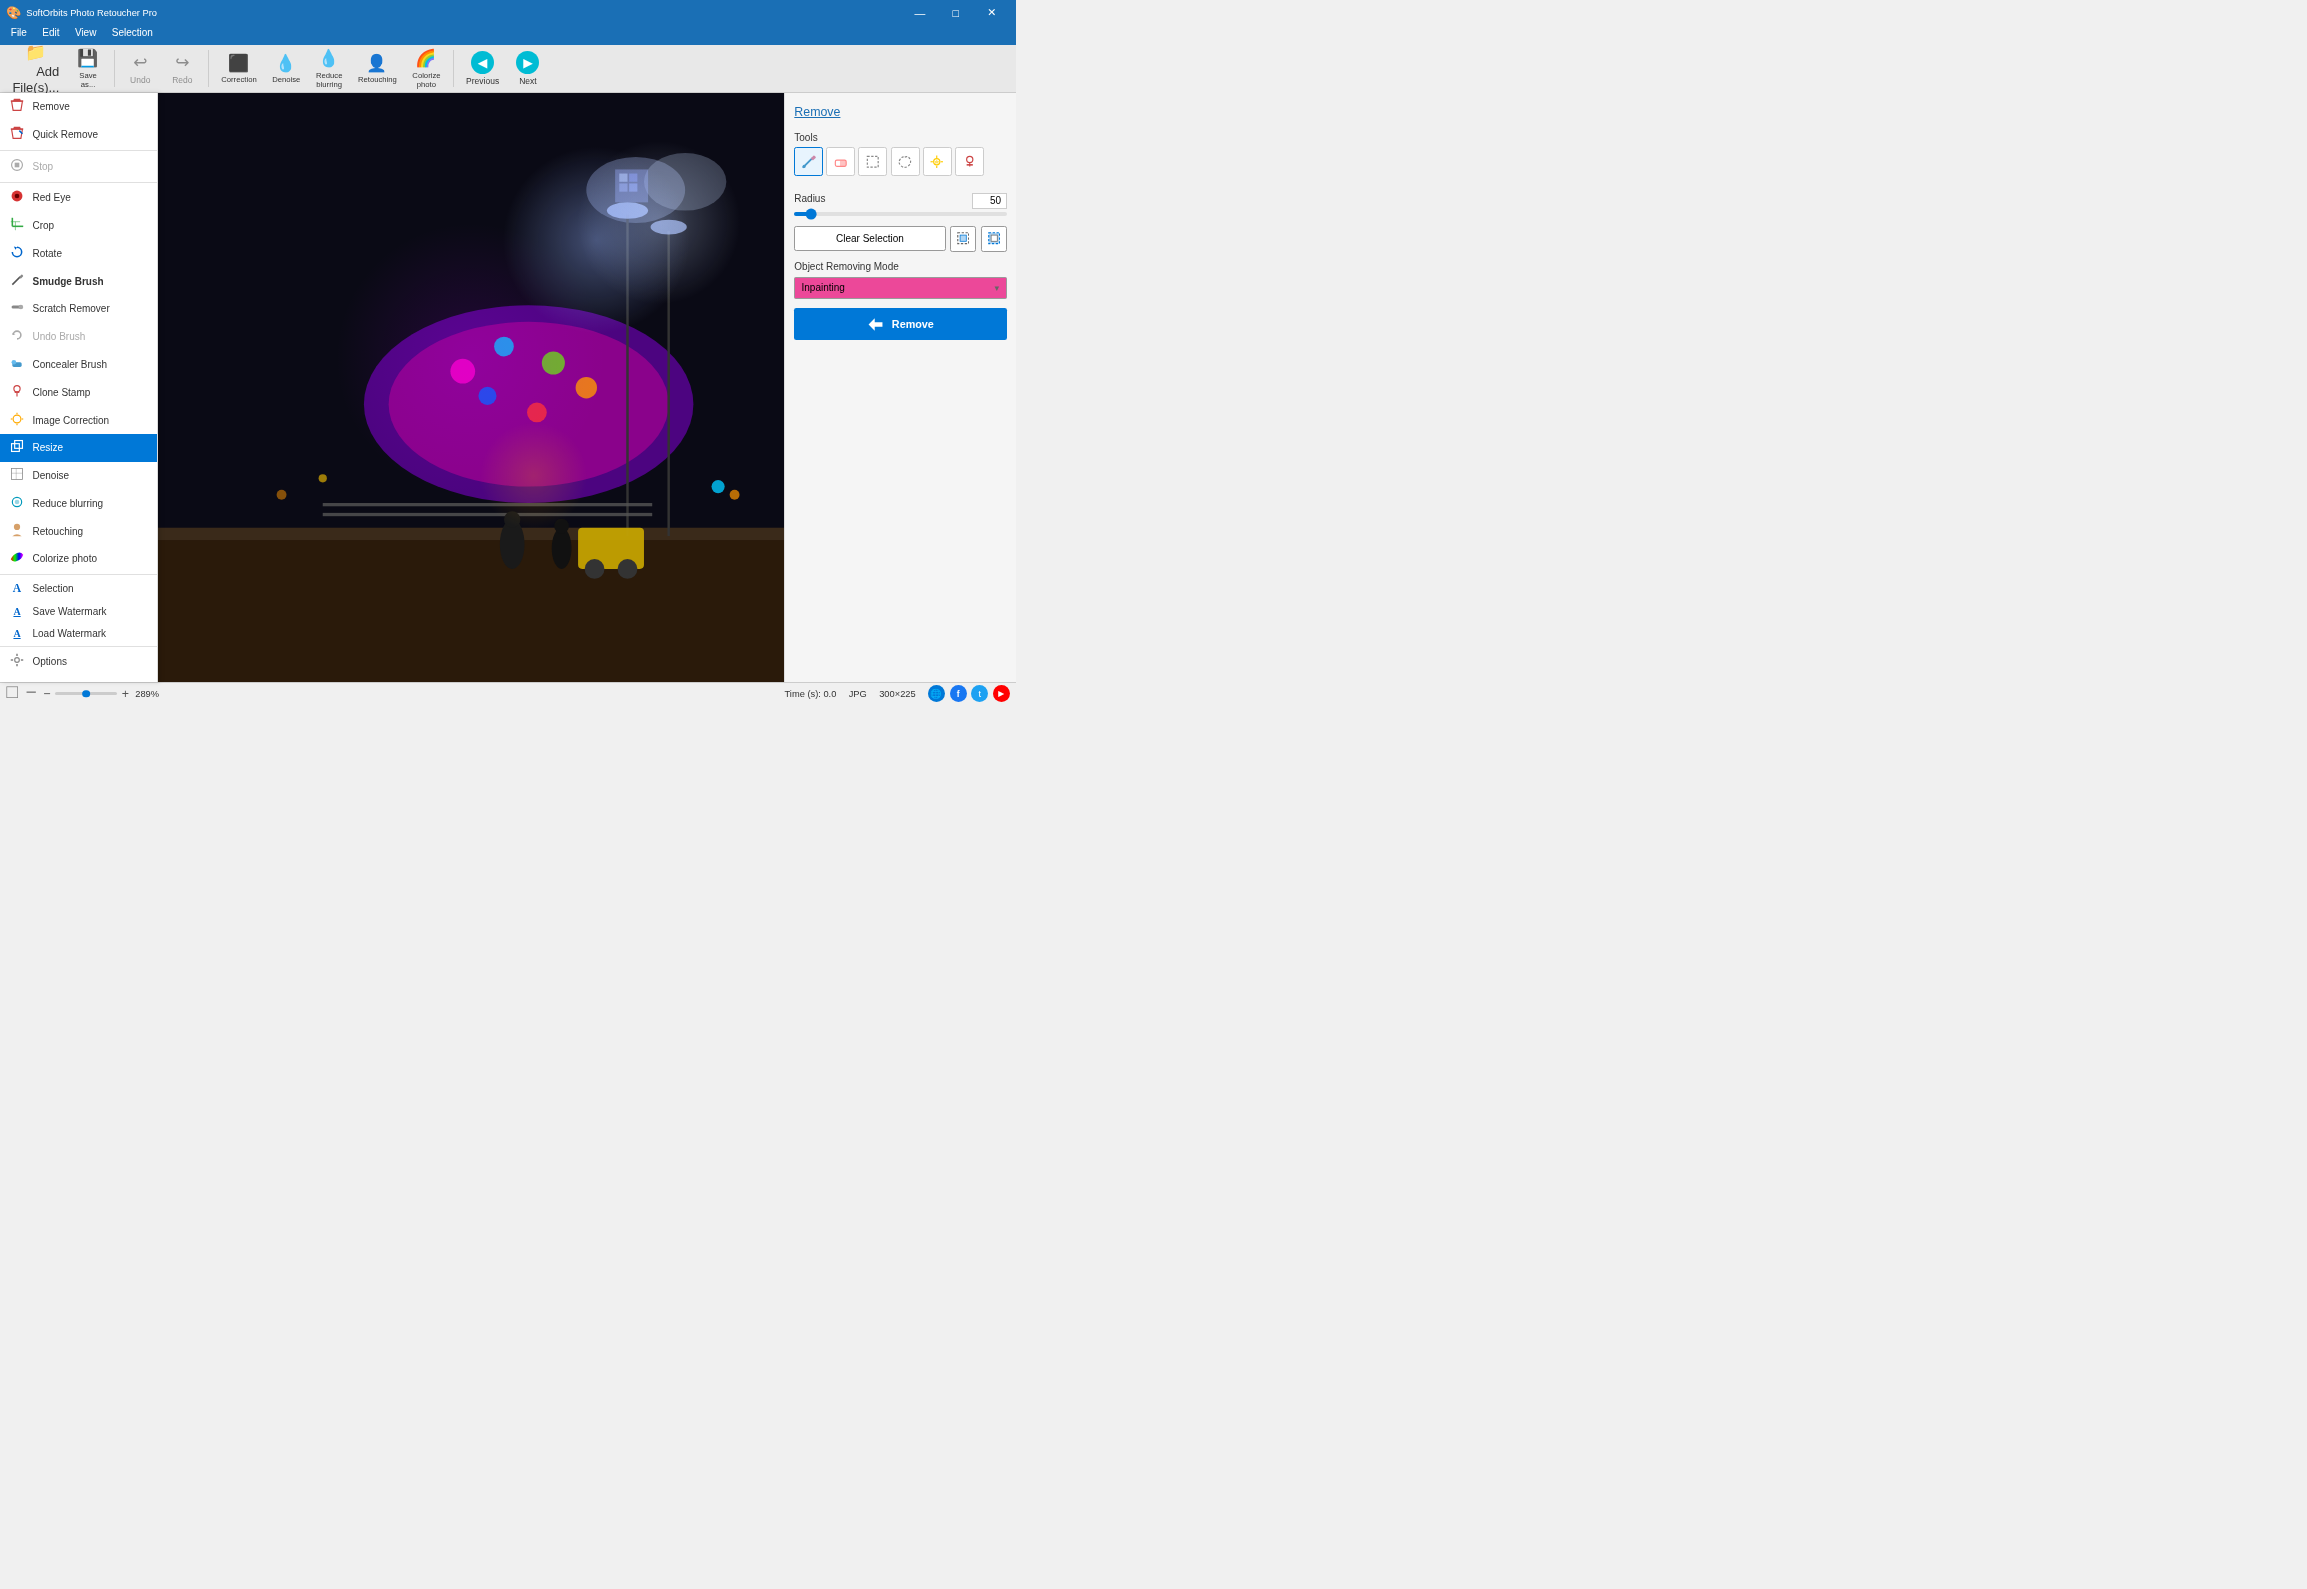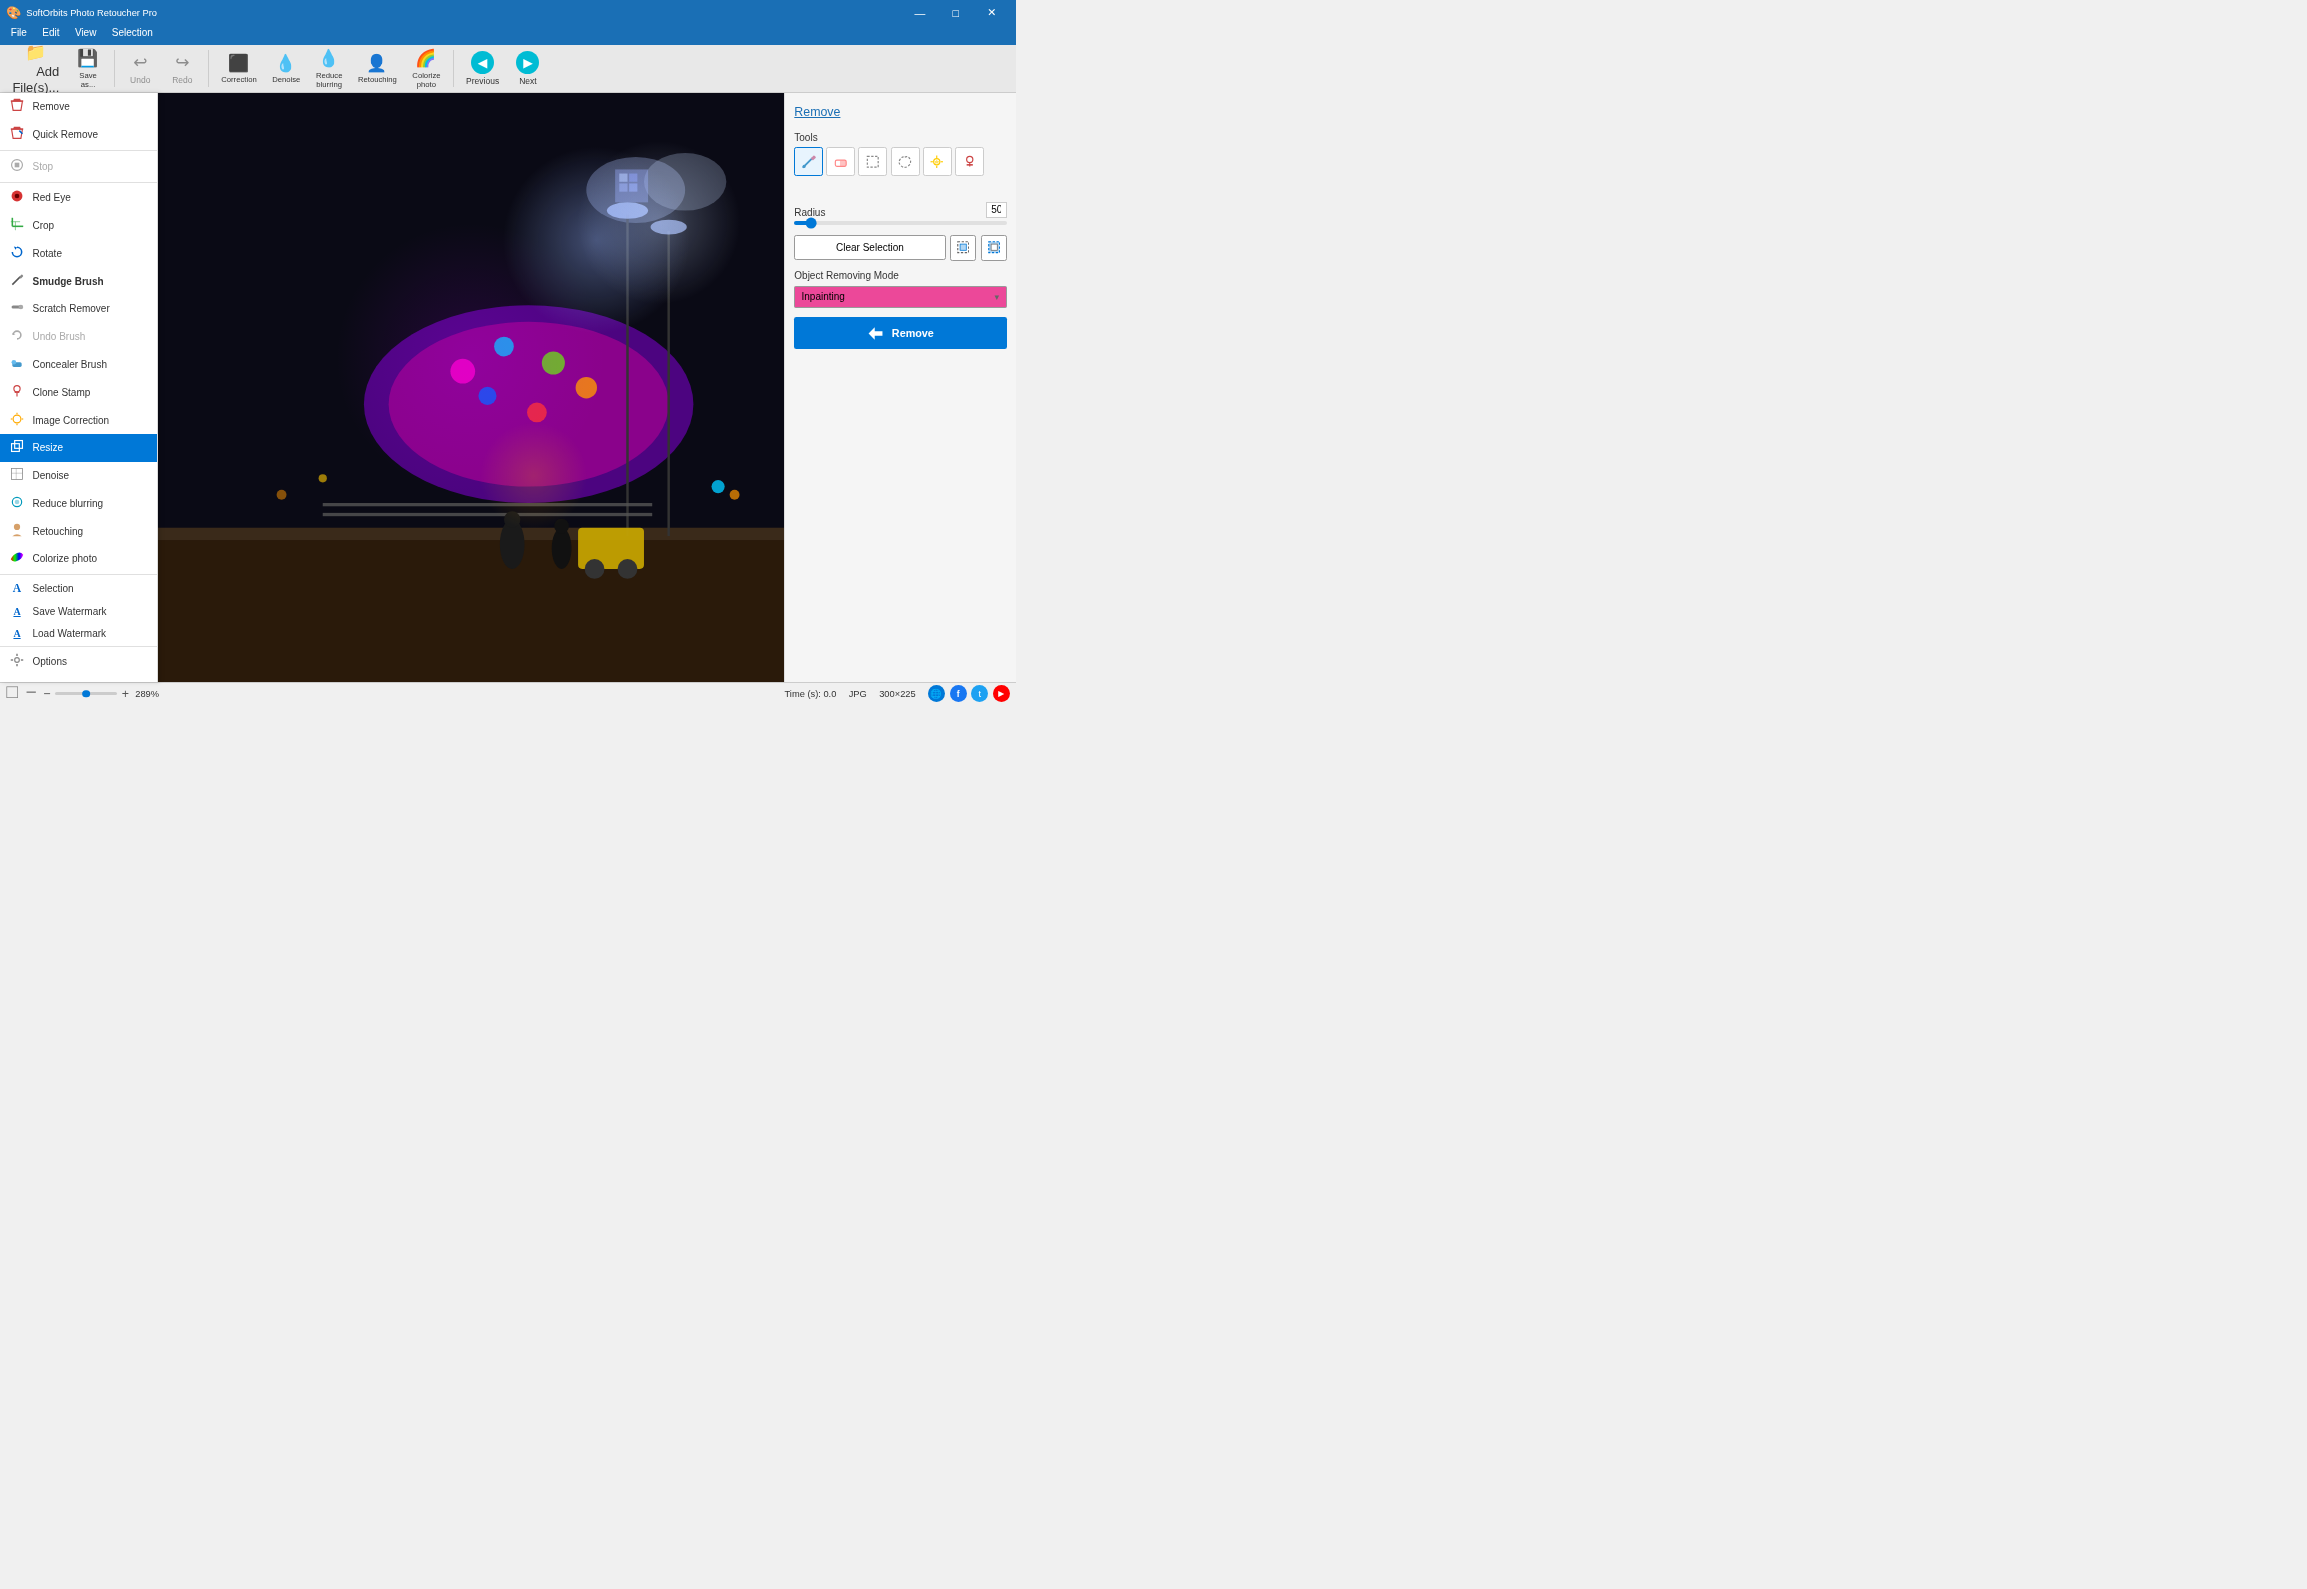--- a/index.html
+++ b/index.html
@@ -151,23 +151,23 @@
       background: white;
       border-radius: 2.3px;
       display: flex; align-items: center; justify-content: center;
       cursor: pointer;
       font-size: 14px;
     }
     .tool-btn.active { background: #e8f4fd; border-color: #0078d7; }
 
     .radius-row {
       display: flex;
-      align-items: flex-end;
+      align-items: flex-start;
       gap: 6.2px;
-      margin-top: 16px;
+      margin-top: 7px;
     }
     .radius-label { font-size: 10px; color: #333; flex: 1; }
     .radius-value {
       font-size: 10px;
       border: 0.8px solid #ccc;
       padding: 1.5px 4.6px;
       width: 35px;
       text-align: right;
       background: white;
     }
@@ -710,21 +710,21 @@
               <rect x="6" y="13" width="8" height="2" fill="#cc4444"></rect>
               <line x1="10" y1="11" x2="10" y2="16" stroke="#cc4444" stroke-width="1.5"></line>
             </svg>
         </div>
       </div>
     </div>
 
     <div>
       <div class="radius-row">
         <span class="radius-label">Radius</span>
-        <input class="radius-value" type="text" value="50" style="border: 0.8px solid rgb(204, 204, 204); padding: 1.5px 4.6px; width: 21px; font-size: 10px;">
+        <input class="radius-value" type="text" value="50" style="border: 0.8px solid rgb(204, 204, 204); padding: 1.5px 4.6px; width: 35px; font-size: 10px;">
       </div>
       <div class="slider-container">
         <div class="slider-track">
           <div class="slider-fill"></div>
           <div class="slider-thumb"></div>
         </div>
       </div>
     </div>
 
     <div class="clear-selection-row">

